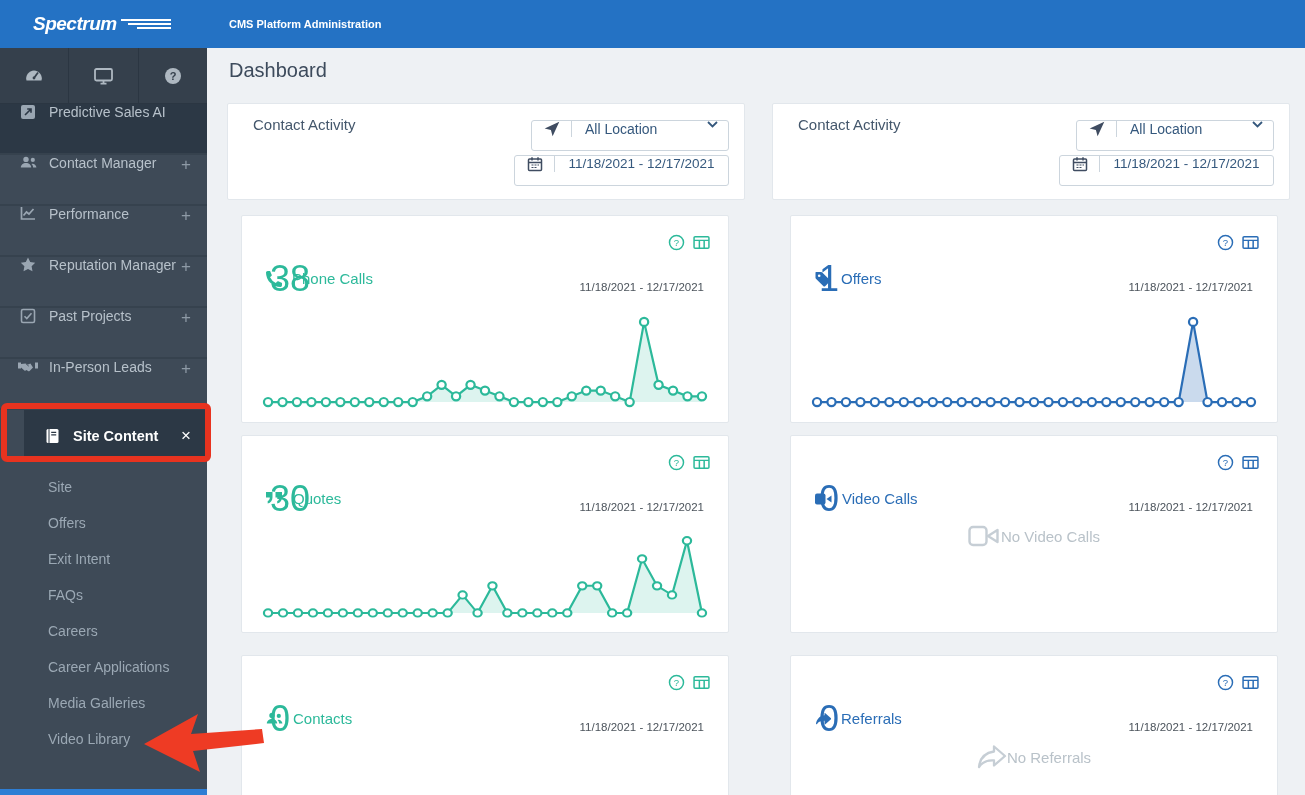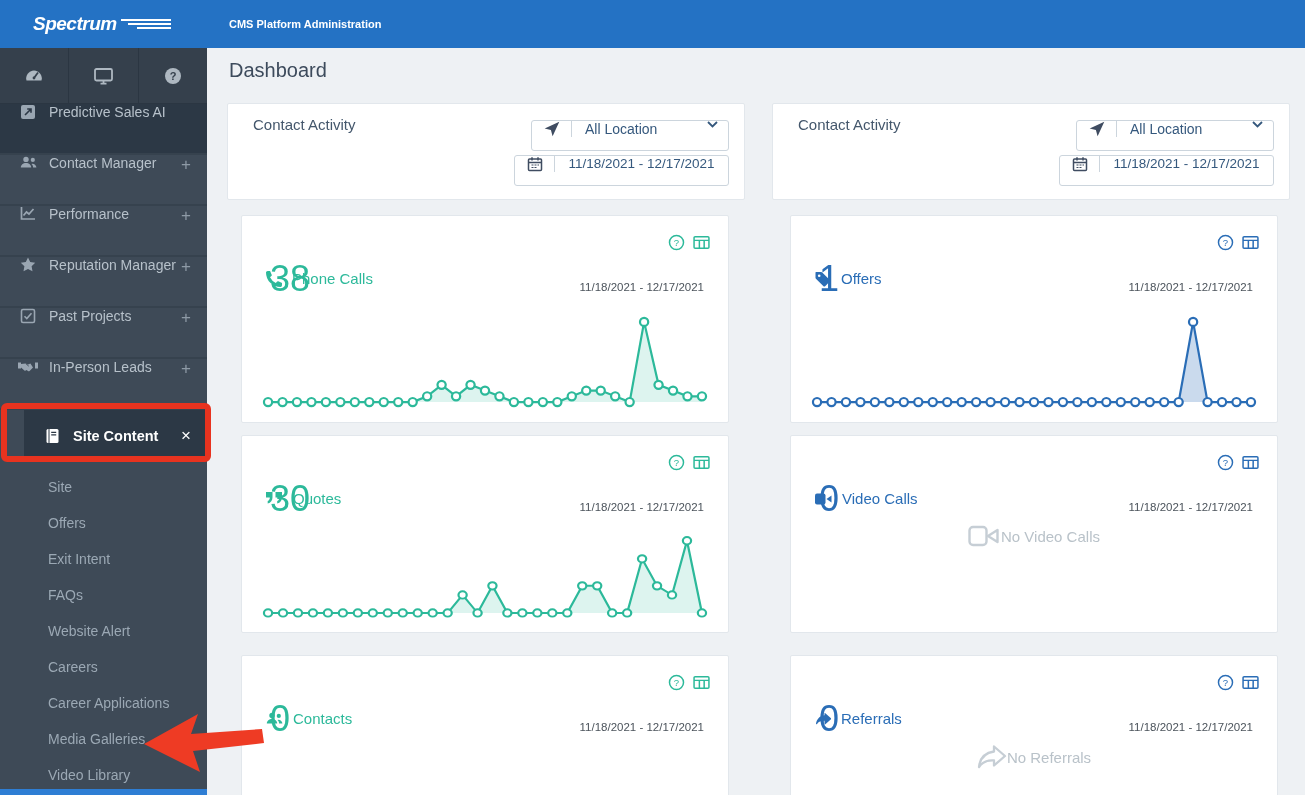--- a/index.html
+++ b/index.html
@@ -181,21 +181,20 @@
     </span>
     <span>Site Content</span>
     <span class="close-x">×</span>
   </div>
 
   <div class="submenu">
     <div class="submenu-item">Site</div>
     <div class="submenu-item">Offers</div>
     <div class="submenu-item">Exit Intent</div>
     <div class="submenu-item">FAQs</div>
-    <div class="submenu-item">Website Alert</div>
     <div class="submenu-item">Careers</div>
     <div class="submenu-item">Career Applications</div>
     <div class="submenu-item">Media Galleries</div>
     <div class="submenu-item">Video Library</div>
   </div>
   <div class="bottom-strip"></div>
 </div>
 
 <div class="main">
   <div class="page-title">Dashboard</div>

